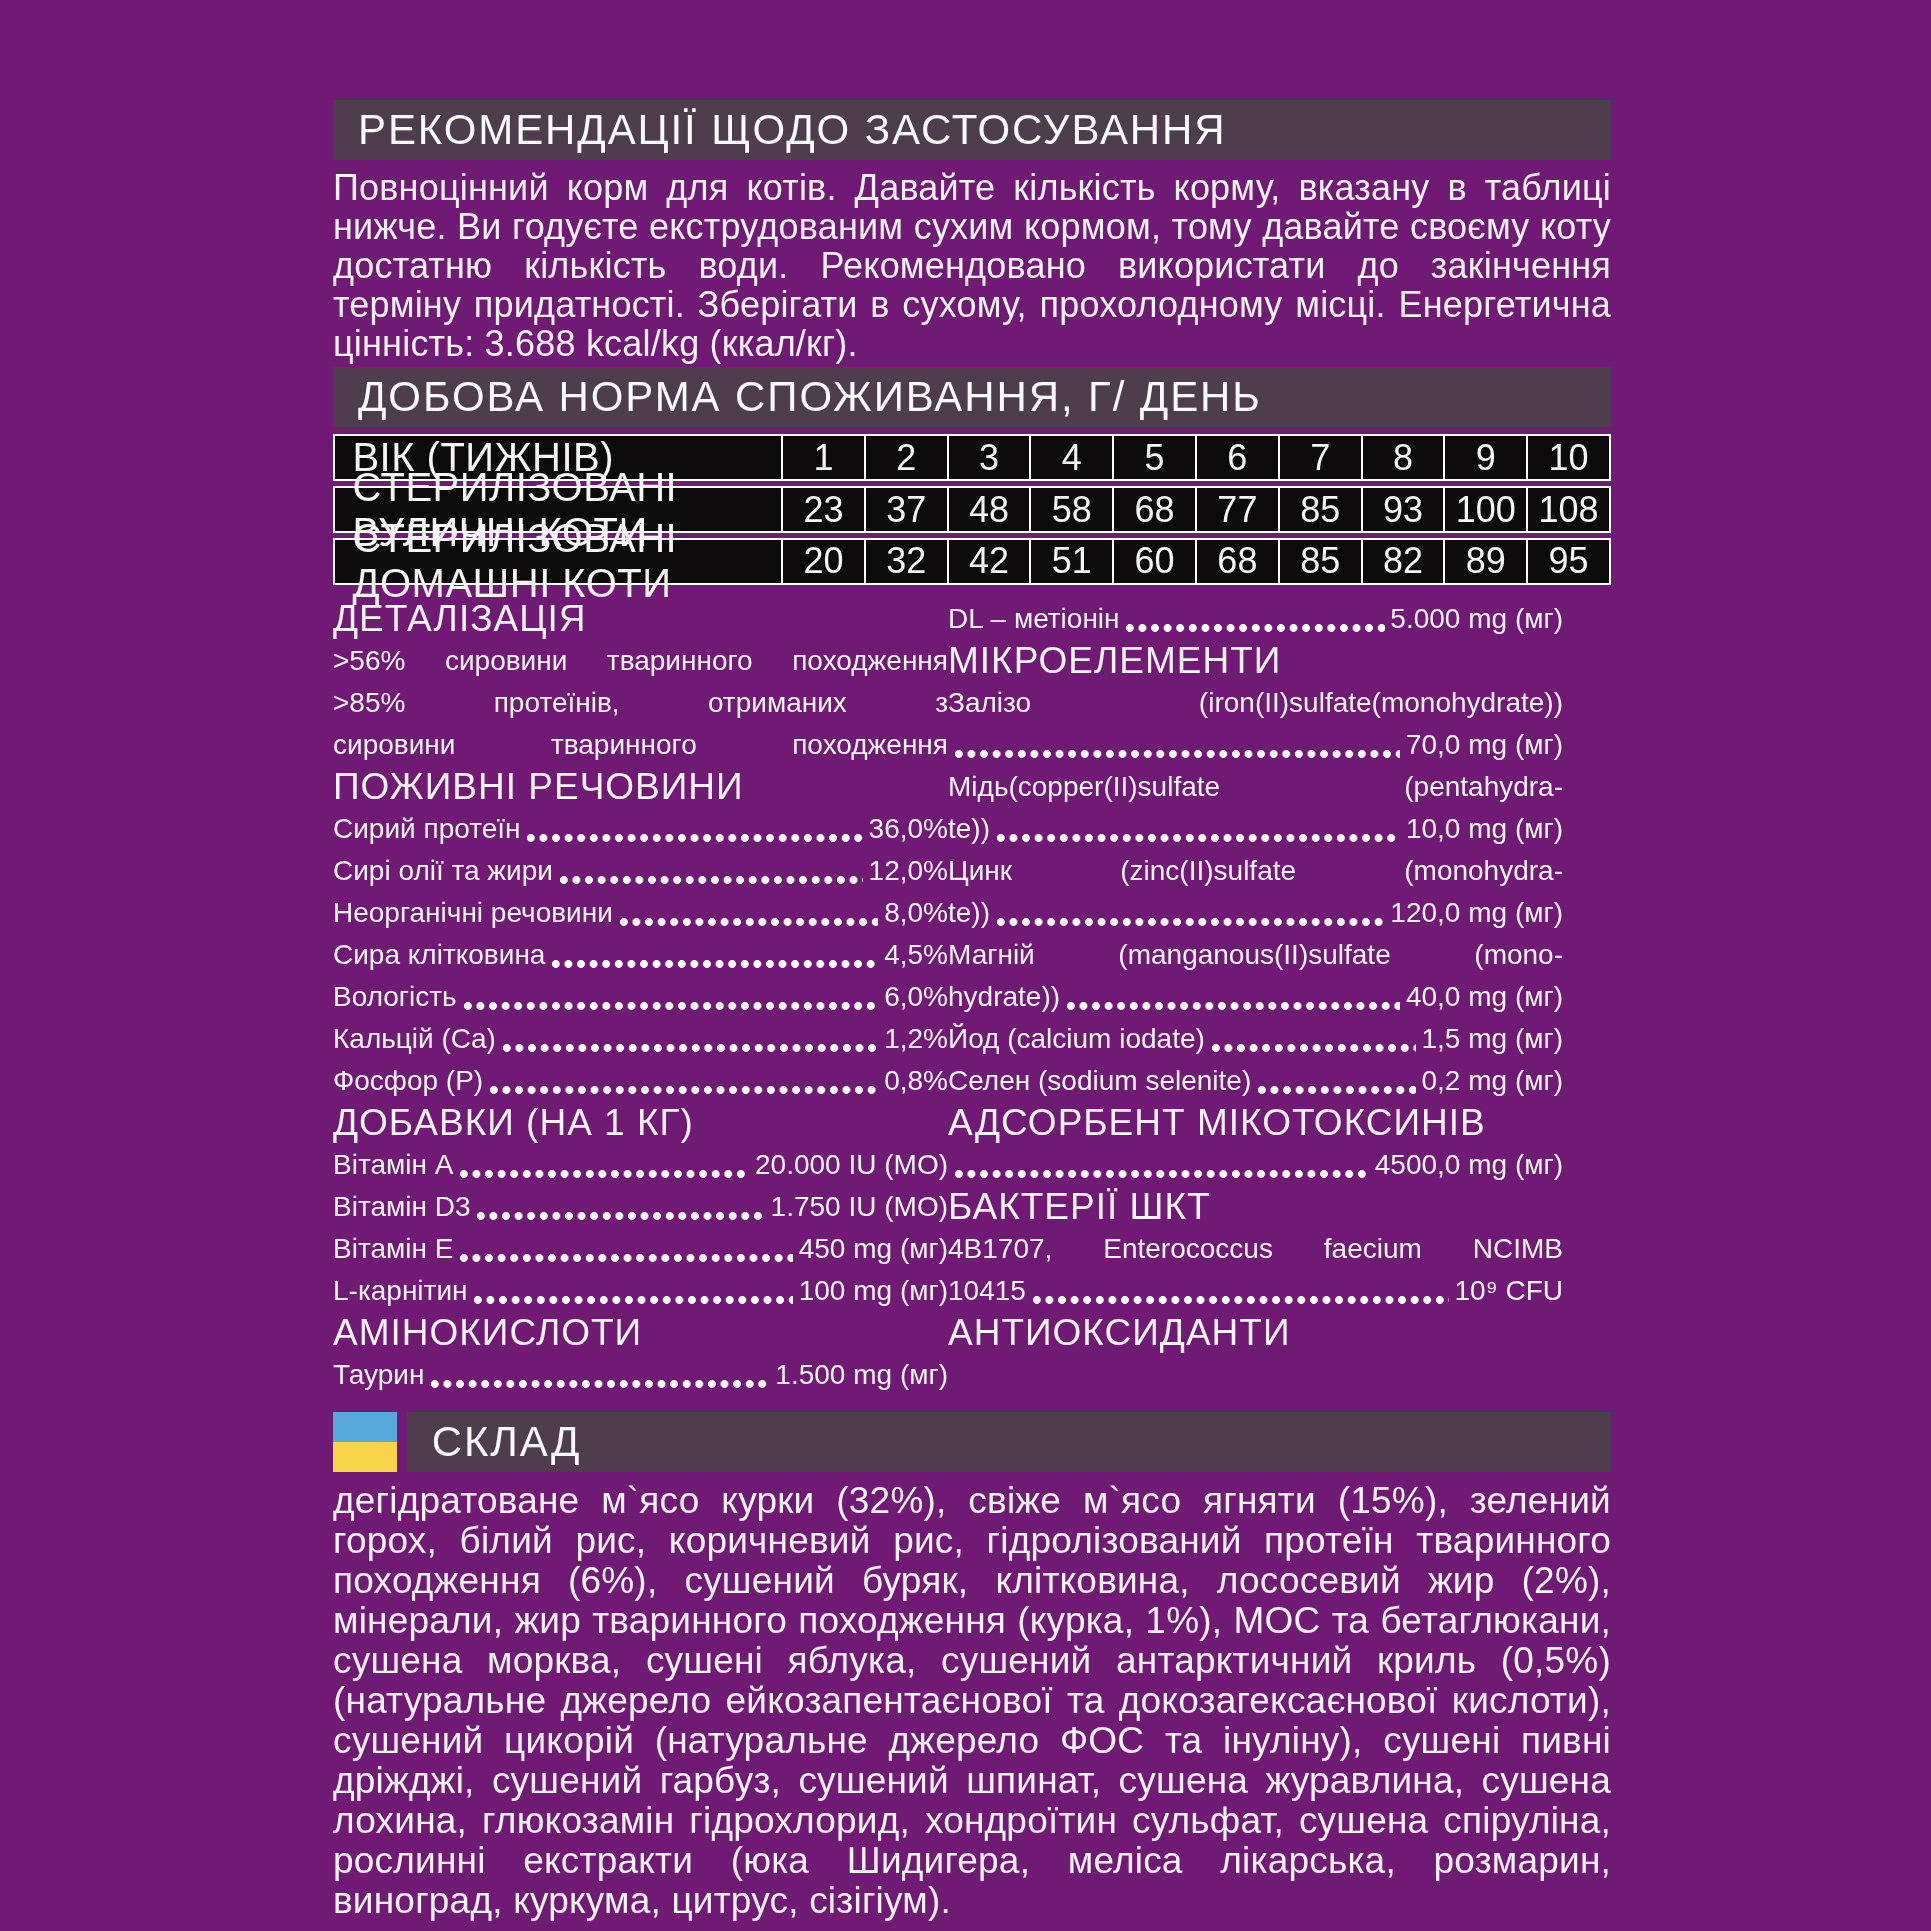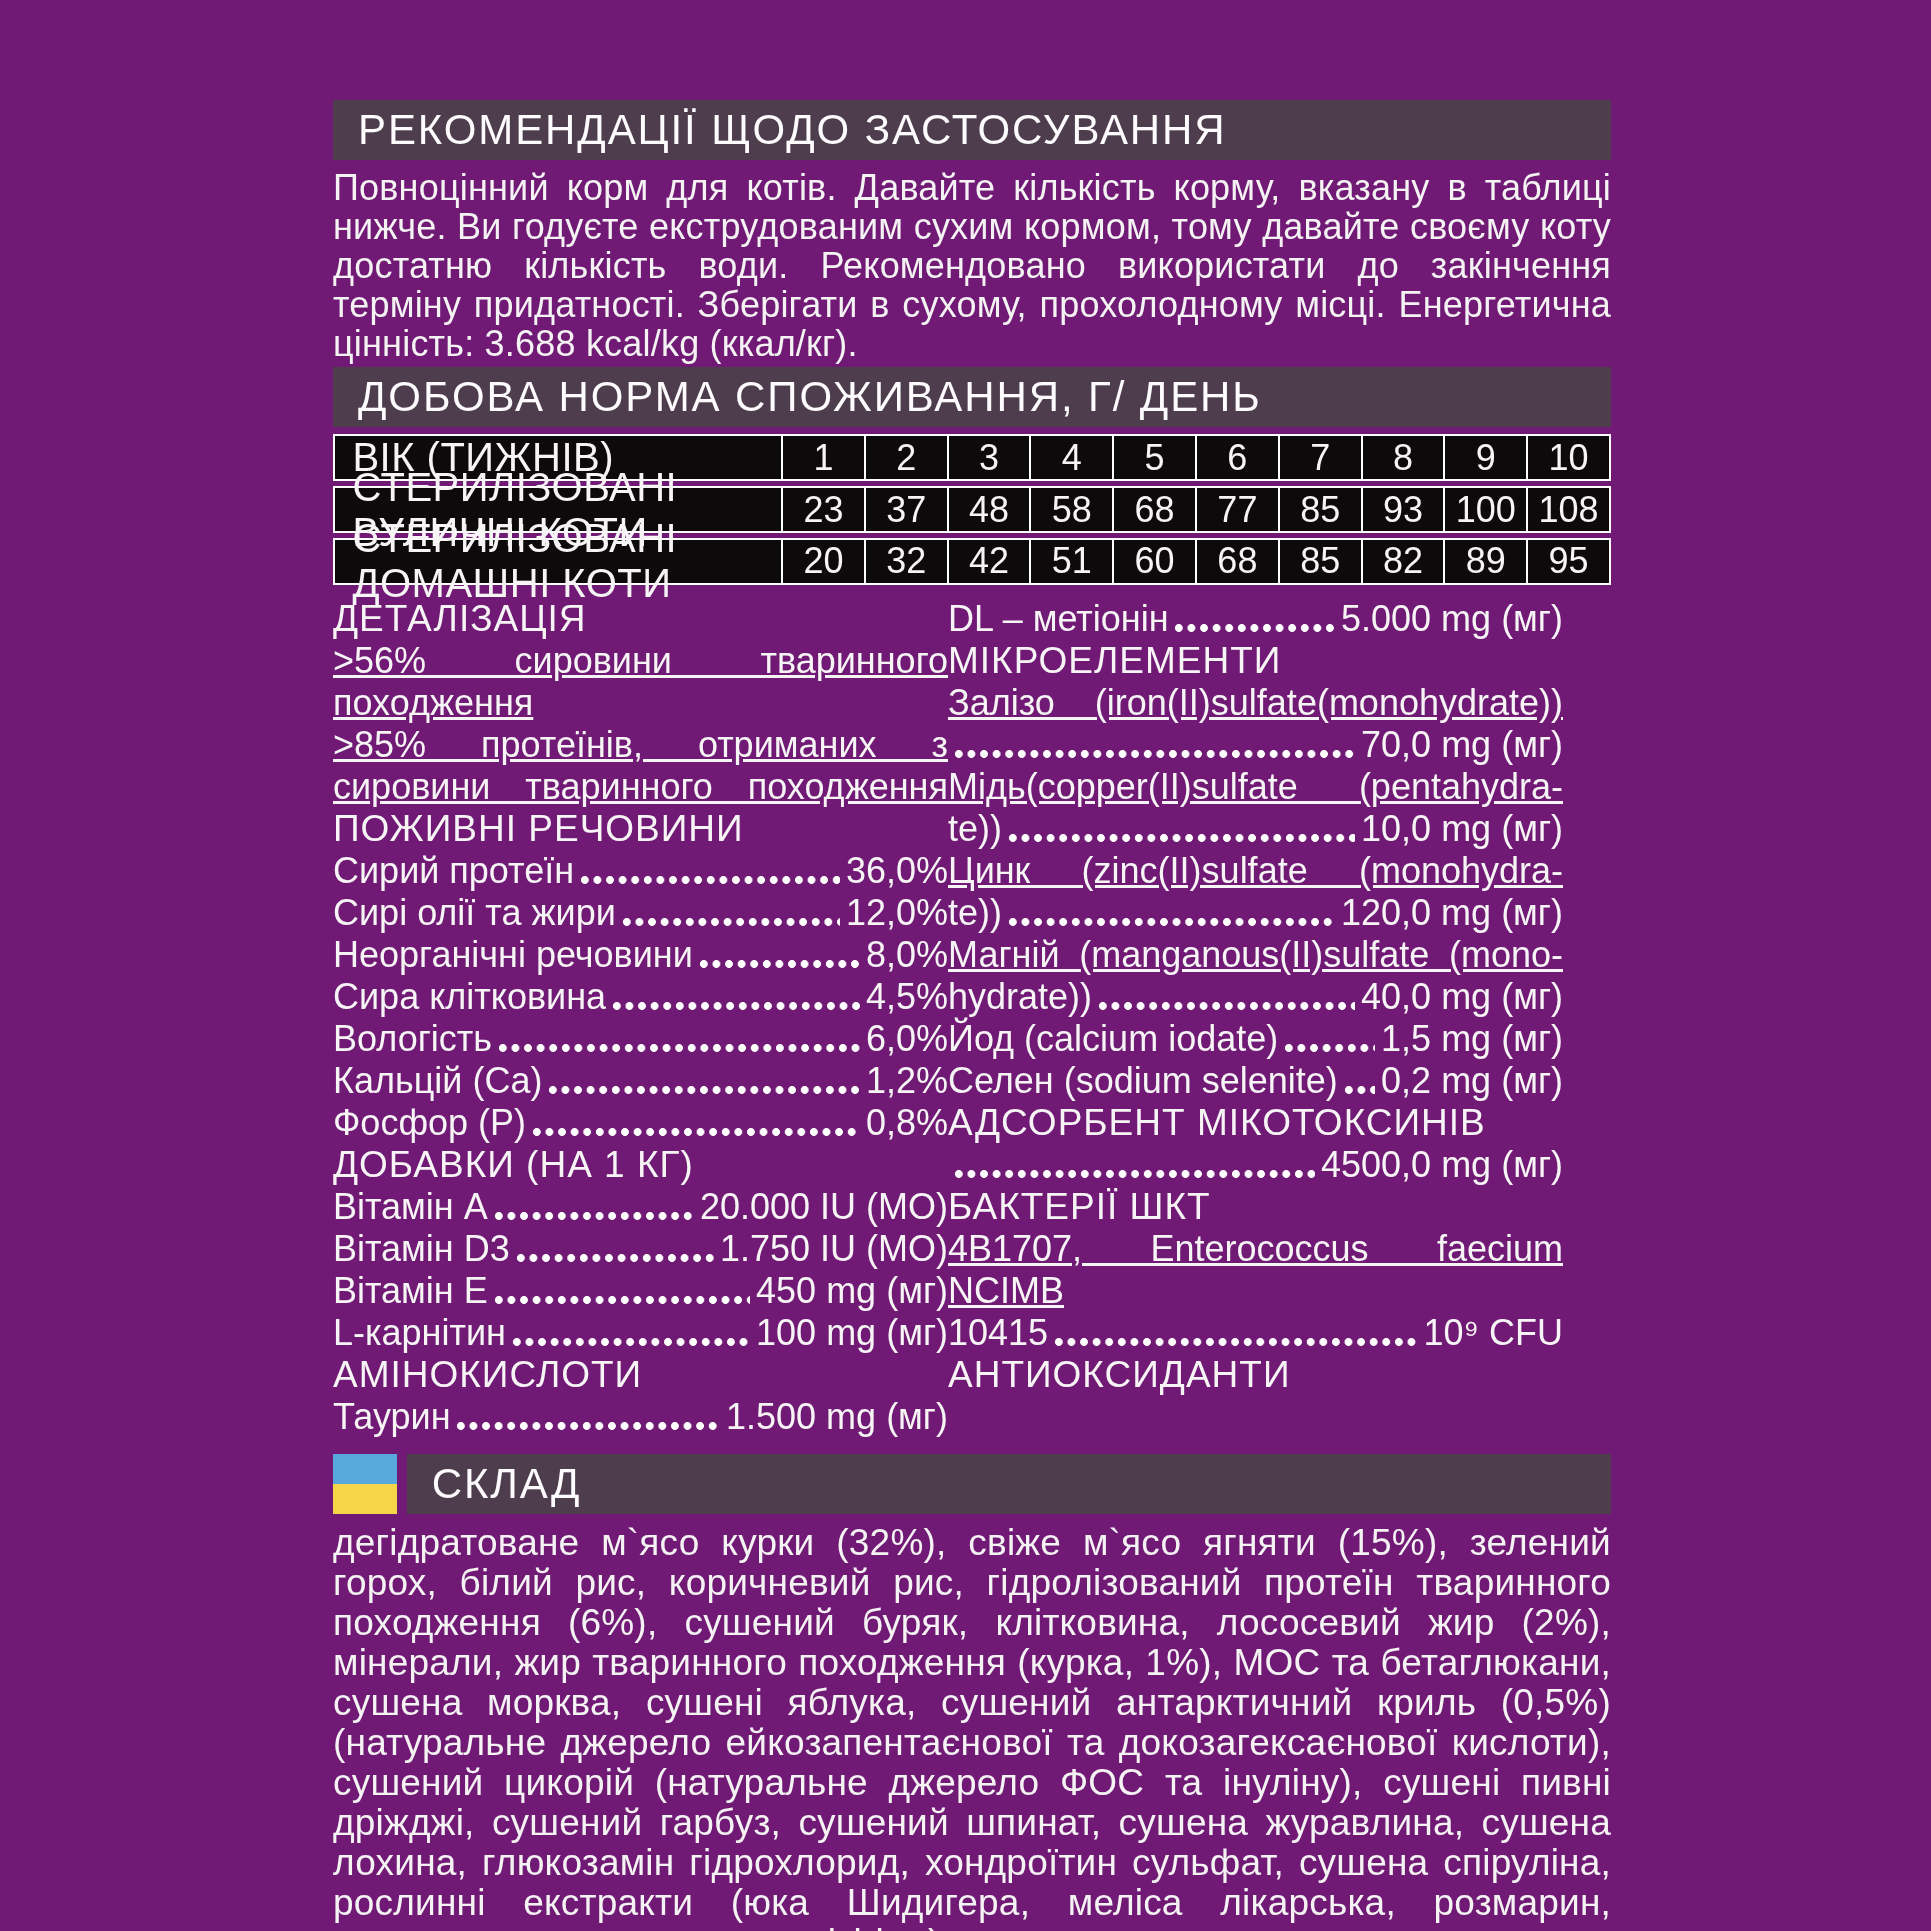--- a/index.html
+++ b/index.html
@@ -33,22 +33,22 @@
     padding-left:17.4px;box-sizing:border-box;font-size:40px;letter-spacing:0.5px;
   }
   .tcell{
     flex:1 1 0;border-left:2.9px solid #ffffff;display:flex;
     align-items:center;justify-content:center;font-size:36px;
   }
 
   .details{display:flex;margin-top:13.5px;}
   .col{width:615px;flex:0 0 615px;}
   .d-heading{font-size:37px;line-height:42px;letter-spacing:1px;}
-  .d-row{font-size:36px;line-height:42px;}
-  .jline{text-align:justify;text-align-last:justify;text-decoration:underline;}
+  .d-row{font-size:28px;line-height:42px;}
+  .jline{text-align:justify;text-align-last:justify;}
   .flexr{display:flex;align-items:flex-end;}
   .d-left{white-space:nowrap;}
   .d-right{white-space:nowrap;}
   .lead{
     flex:1 1 auto;height:9.7px;margin:0 5.8px 7.7px 5.8px;min-width:25px;
     background-image:radial-gradient(circle at 4.8px 4.8px,#ffffff 3.5px,rgba(255,255,255,0) 4.2px);
     background-size:12.6px 9.7px;background-repeat:repeat-x;
   }
 
   .sklad{display:flex;margin-top:15.4px;height:60px;align-items:stretch;text-align:center;}

